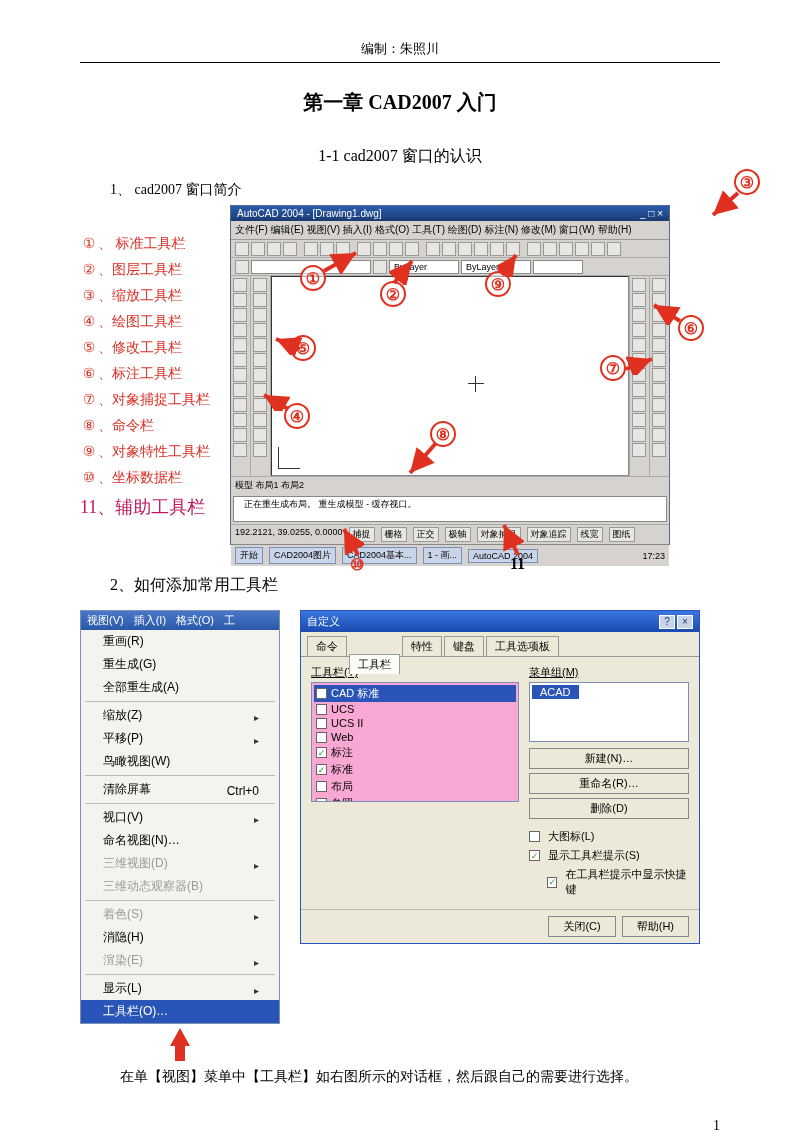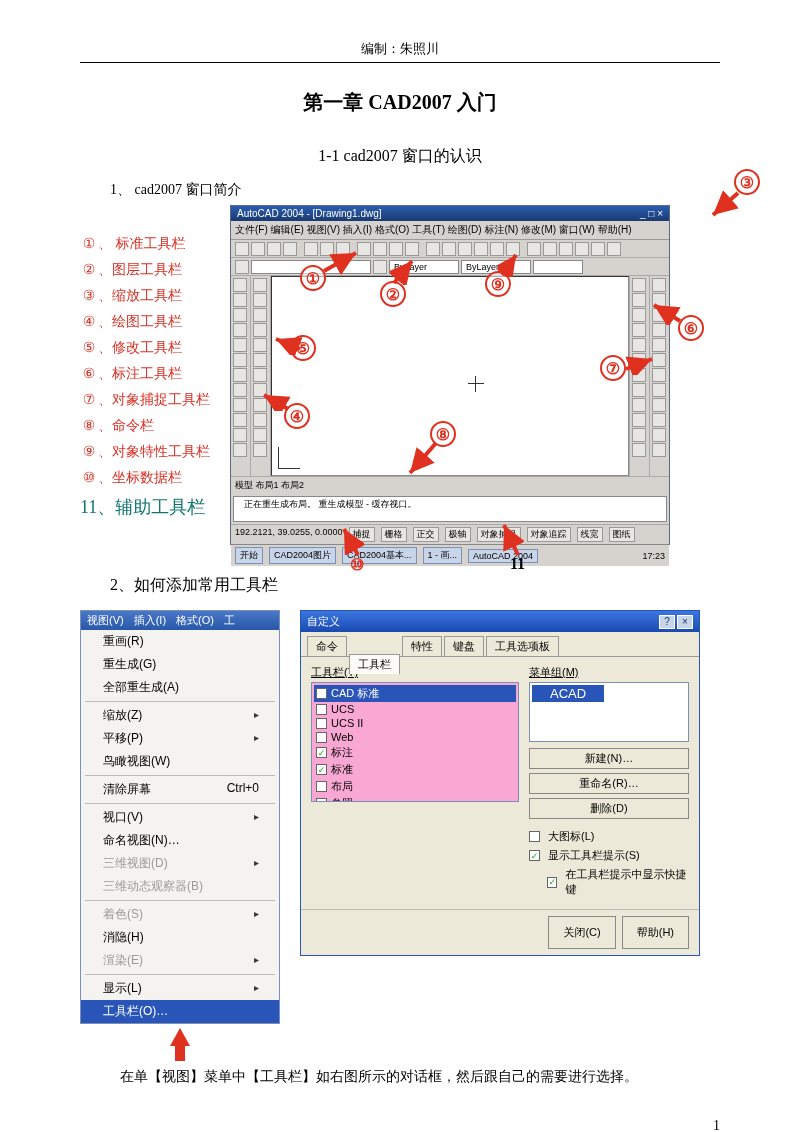--- a/index.html
+++ b/index.html
@@ -13,21 +13,21 @@
   }
   .page { padding: 40px 80px 20px 80px; position: relative; }
   .header-line { text-align: center; font-size: 13px; margin-bottom: 4px; }
   .hr-top { border-top: 1px solid #000; margin-bottom: 26px; }
   .chapter-title { text-align: center; font-size: 20px; font-weight: bold; margin-bottom: 30px; }
   .section-title { text-align: center; font-size: 16px; margin-bottom: 14px; }
   .intro-line { font-size: 14px; margin-left: 30px; margin-bottom: 6px; }
   .content-row { display: flex; gap: 0; }
   .legend-col { width: 150px; flex-shrink: 0; padding-top: 30px; }
   .legend-item { color: #d93025; font-size: 14px; margin-bottom: 8px; }
-  .legend-item.last { color: #0f766e; font-size: 18px; margin-top: 1px; }
+  .legend-item.last { color: #be185d; font-size: 18px; margin-top: 1px; }
   .circled { display:inline-block; width:18px; text-align:center; }
   .cad-figure-col { flex: 1; position: relative; }
   
   .cad-window {
     border: 1px solid #5a6a8a;
     width: 440px; height: 340px;
     background: #d6d3ce;
     font-family: "Tahoma","SimSun",sans-serif;
     font-size: 10px;
     position: relative;
@@ -66,21 +66,21 @@
   .row2 { display:flex; gap:20px; align-items:flex-start; }
   
   .view-menu {
     width: 200px;
     border:1px solid #7a90b8;
     background:#f4f3ef;
     font-family:"SimSun",sans-serif;
     font-size:12px;
   }
   .vm-header { background:linear-gradient(#4a78c8,#2a58a8); color:#fff; padding:2px 6px; font-size:11px; display:flex; gap:10px;}
-  .vm-item { padding:3px 20px 3px 22px; display:flex; justify-content:space-between; align-items:flex-start; position:relative;}
+  .vm-item { padding:3px 20px 3px 22px; display:flex; justify-content:space-between; align-items:flex-end; position:relative;}
   .vm-item .arrow-r::after{ content:"▸"; font-size:10px; color:#333;}
   .vm-item.disabled { color:#9a9a9a; }
   .vm-sep { border-top:1px solid #bbb; margin:2px 4px;}
   .vm-item.highlight { background:#2a55b8; color:#fff; }
   .vm-arrow-point { text-align:center; padding-top:4px;}
   .red-arrow-up { display:inline-block; width:0;height:0;border-left:10px solid transparent;border-right:10px solid transparent;border-bottom:18px solid #e03020; position:relative;}
   .red-arrow-up::after{content:"";position:absolute;left:-5px;top:17px;width:10px;height:16px;background:#e03020;}
 
   
   .dialog {
@@ -100,27 +100,27 @@
   .dlg-cols { display:flex; gap:10px; }
   .dlg-left { flex:1; }
   .dlg-right { width:160px; }
   .dlg-label { font-size:11px; margin-bottom:2px; text-decoration: underline;}
   .dlg-list { background:#f9a8d4; border:1px solid #7a90b8; height:120px; overflow:auto; padding:2px;}
   .dlg-list-item { font-size:11px; padding:1px 2px; display:flex; align-items:center; gap:4px;}
   .dlg-list-item.sel { background:#2a55b8; color:#fff;}
   .chk { width:11px; height:11px; border:1px solid #666; background:#fff; display:inline-flex; align-items:center; justify-content:center; font-size:9px; color:#269a26;}
   .chk.checked::after{content:"✓";}
   .dlg-list2 { background:#fff; border:1px solid #7a90b8; height:60px; padding:2px; margin-bottom:6px;}
-  .dlg-list2-item { background:#2a55b8; color:#fff; padding:1px 18px; font-size:13px; display:inline-block;text-align:center;}
+  .dlg-list2-item { background:#2a55b8; color:#fff; padding:1px 8px; font-size:11px; display:inline-block;text-align:center;}
   .dlg-btn { display:block; width:100%; background:#ece9d8; border:1px solid #888; padding:2px 4px; margin-bottom:4px; font-size:11px; text-align:center;}
   .dlg-checks { margin-top:10px; font-size:11px;}
   .dlg-check-row { display:flex; align-items:center; gap:8px; margin-bottom:4px;}
   .dlg-check-row.indent { margin-left:18px; }
   .dlg-footer { display:flex; justify-content:flex-end; gap:6px; padding:6px 10px; border-top:1px solid #bbb;}
-  .dlg-fbtn { background:#ece9d8; border:1px solid #888; padding:8px 14px; font-size:11px;}
+  .dlg-fbtn { background:#ece9d8; border:1px solid #888; padding:2px 14px; font-size:11px;}
 
   .bottom-text { margin:16px 0 0 40px; font-size:14px; line-height:1.6;}
   .page-num { text-align:right; margin-top:30px; font-size:14px;}
 </style>
 </head>
 <body>
 
 <div class="page">
   <div class="header-line">编制：朱照川</div>
   <div class="hr-top"></div>

